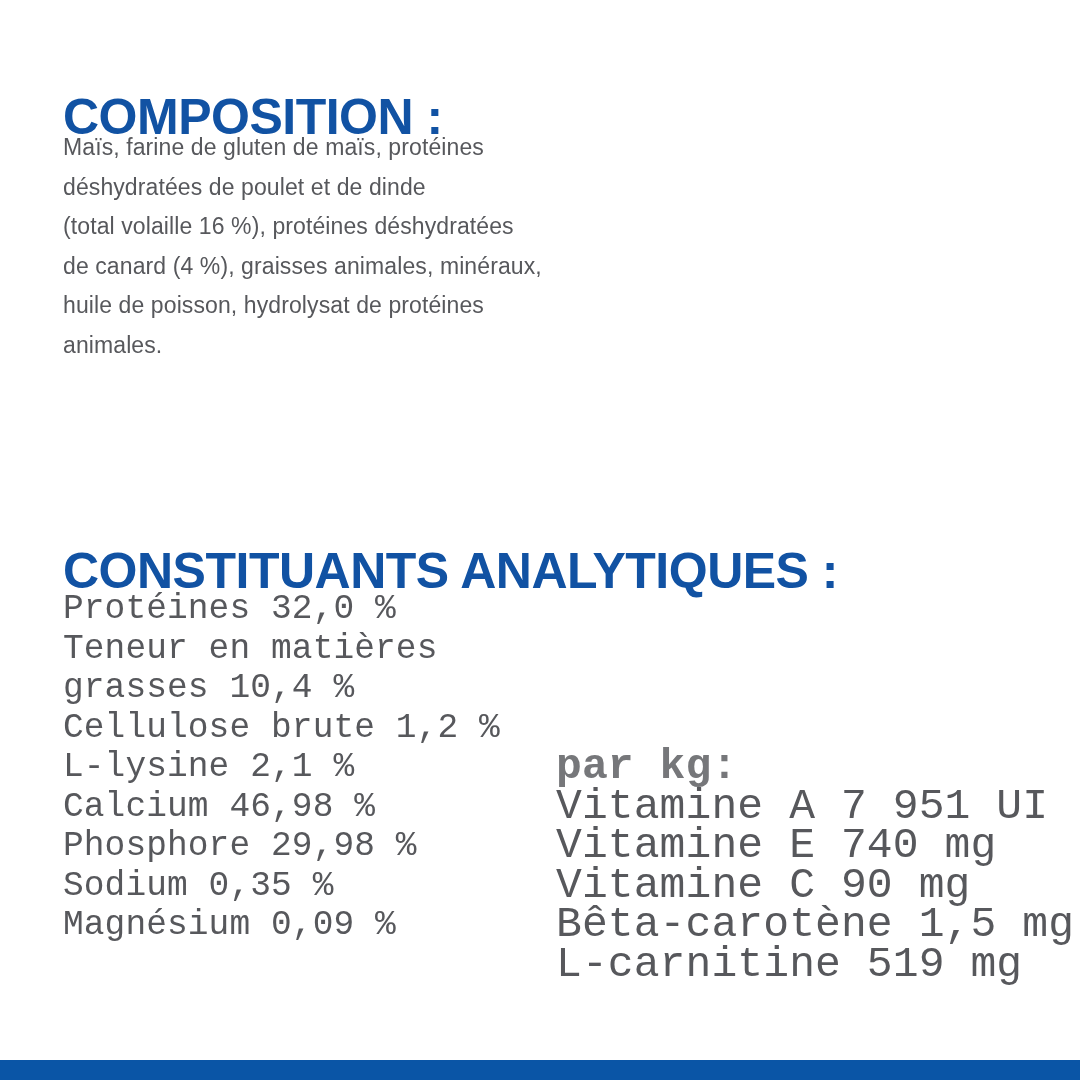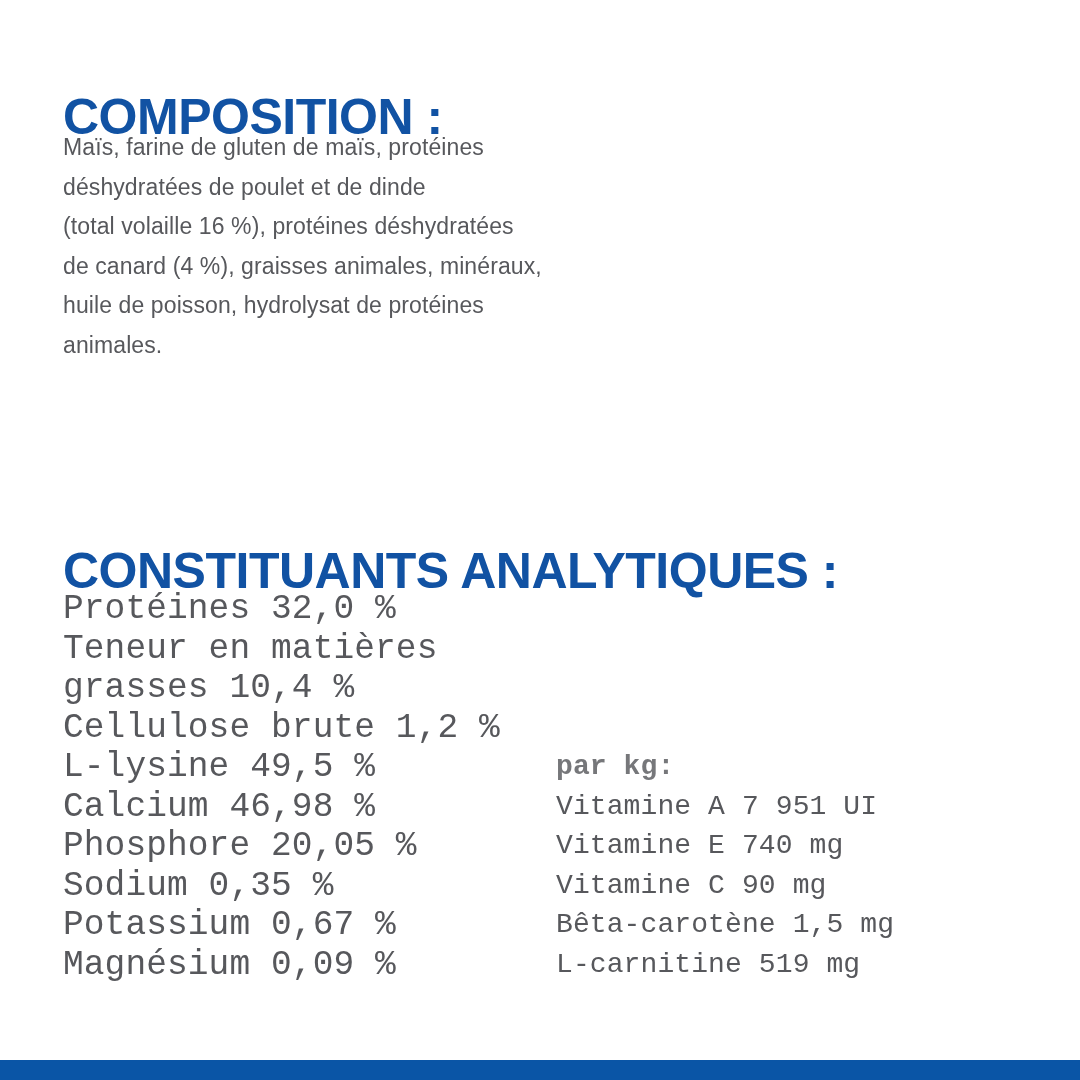--- a/index.html
+++ b/index.html
@@ -45,21 +45,21 @@
     color: #57585c;
     font-size: 34.5px;
     line-height: 39.5px;
     letter-spacing: 0.1px;
   }
   .right-column {
     position: absolute;
     left: 556px;
     top: 747px;
     color: #57585c;
-    font-size: 28px;
+    font-size: 43px;
     line-height: 39.5px;
     letter-spacing: 0.1px;
   }
   .par-kg-label {
     font-weight: 700;
     color: #76777a;
   }
   .list-line { white-space: nowrap; font-family: Liberation Mono, monospace; }
   .bottom-bar {
     position: absolute;
@@ -84,25 +84,24 @@
 huile de poisson, hydrolysat de protéines
 animales.</div>
 
   <h1 class="section-heading heading-analytical">CONSTITUANTS ANALYTIQUES :</h1>
 
   <div class="left-column">
     <div class="list-line">Protéines 32,0 %</div>
     <div class="list-line">Teneur en matières</div>
     <div class="list-line">grasses 10,4 %</div>
     <div class="list-line">Cellulose brute 1,2 %</div>
-    <div class="list-line">L-lysine 49,5 %</div>
+    <div class="list-line">L-lysine 2,1 %</div>
     <div class="list-line">Calcium 46,98 %</div>
-    <div class="list-line">Phosphore 20,05 %</div>
+    <div class="list-line">Phosphore 29,98 %</div>
     <div class="list-line">Sodium 0,35 %</div>
-    <div class="list-line">Potassium 0,67 %</div>
     <div class="list-line">Magnésium 0,09 %</div>
   </div>
 
   <div class="right-column">
     <div class="list-line par-kg-label">par kg:</div>
     <div class="list-line">Vitamine A 7 951 UI</div>
     <div class="list-line">Vitamine E 740 mg</div>
     <div class="list-line">Vitamine C 90 mg</div>
     <div class="list-line">Bêta-carotène 1,5 mg</div>
     <div class="list-line">L-carnitine 519 mg</div>

